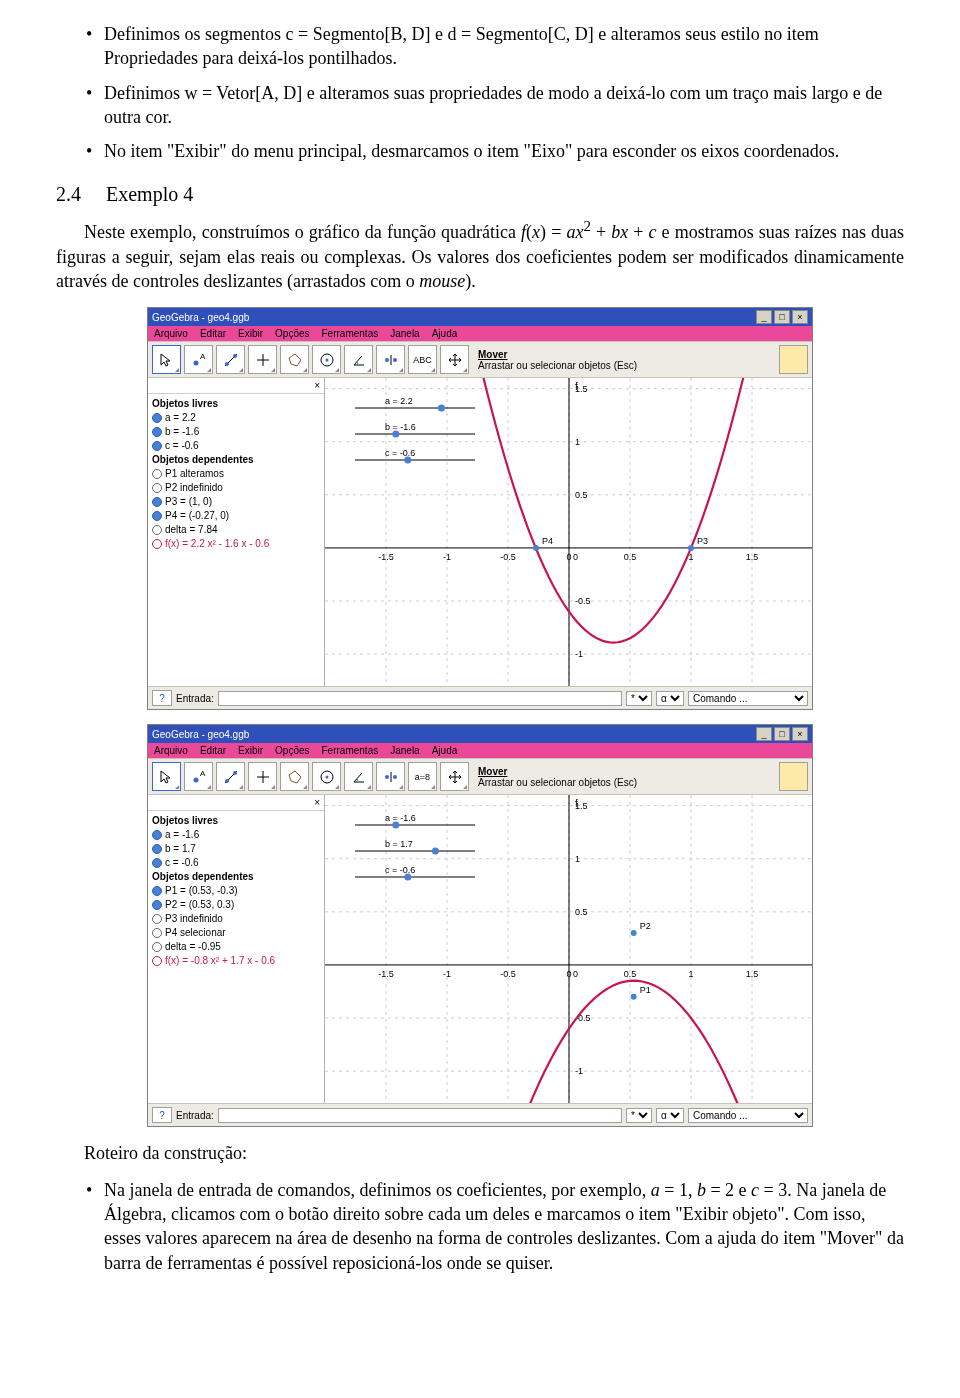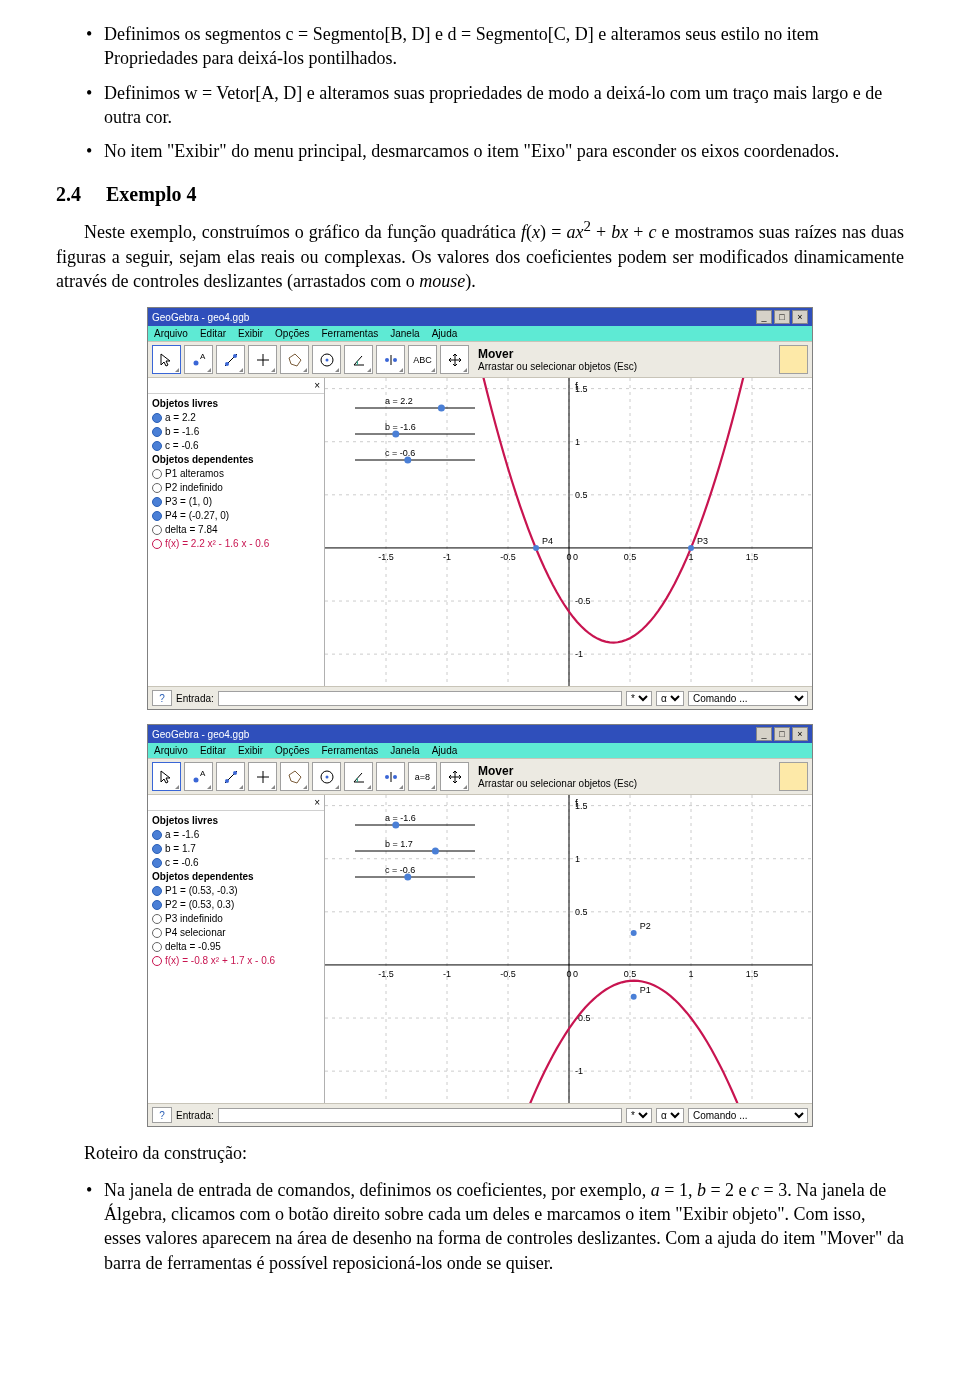--- a/index.html
+++ b/index.html
@@ -1,37 +1,37 @@
 <!DOCTYPE html>
 <html><head>
 <meta charset="utf-8">
 <style>
   body{margin:0;background:#fff;font-family:"Times New Roman",serif;color:#000;width:960px;}
   .page{padding:22px 56px 40px 56px;}
   ul.b{list-style:none;padding:0;margin:0 0 0 30px;}
   ul.b li{position:relative;padding-left:18px;margin:0 0 10px 0;font-size:18px;line-height:1.35;}
   ul.b li::before{content:"•";position:absolute;left:0;top:0;}
-  h3.sec{font-weight:bold;font-size:20px;margin:20px 0 10px 0;}
+  h3.sec{font-weight:normal;font-size:20px;margin:20px 0 10px 0;}
   h3.sec .num{margin-right:20px;}
   p.body{font-size:18px;line-height:1.35;margin:0 0 12px 0;text-align:justify;}
   p.body.indent{text-indent:28px;}
   .ital{font-style:italic;}
   .figwrap{margin:14px auto;width:666px;}
   
   .gg{border:1px solid #808080;background:#eceae2;font-family:Tahoma,Arial,sans-serif;font-size:10px;color:#000;}
   .tb{background:#2f4fbb;color:#fff;display:flex;align-items:center;height:18px;padding:0 4px;}
   .tb .t{flex:1;font-size:10px;}
   .tb .x{width:14px;height:12px;background:#d6d2c8;color:#000;display:flex;align-items:center;justify-content:center;margin-left:2px;font-size:9px;border:1px solid #888;}
-  .menu{display:flex;gap:12px;background:#5eead4;padding:2px 6px;font-size:10px;}
+  .menu{display:flex;gap:12px;background:#ec4899;padding:2px 6px;font-size:10px;}
   .toolbar{display:flex;align-items:center;background:#eceae2;border-top:1px solid #c8c4b8;border-bottom:1px solid #c8c4b8;padding:3px 4px;}
   .tool{width:27px;height:27px;border:1px solid #a0a0a0;background:#fff;margin-right:3px;display:flex;align-items:center;justify-content:center;font-size:9px;position:relative;}
   .tool::after{content:"";position:absolute;right:1px;bottom:1px;width:0;height:0;border-left:4px solid transparent;border-bottom:4px solid #888;}
   .tool.sel{border-color:#3a66d6;}
   .tdesc{margin-left:6px;font-size:10px;}
-  .tdesc b{font-size:12px;}
+  .tdesc b{font-size:10px;text-decoration:underline;}
   .tpush{margin-left:auto;width:27px;height:27px;border:1px solid #a0a0a0;background:#fde9a8;}
   .main{display:flex;height:308px;}
   .alg{width:176px;border-right:1px solid #b0b0b0;background:#fff;position:relative;}
   .alg .hdr{font-size:10px;padding:2px 4px;border-bottom:1px solid #d0d0d0;display:flex;}
   .alg .hdr span:first-child{flex:1;}
   .alg .tree{padding:3px 4px;font-size:10px;line-height:1.4;}
   .alg .grp{font-weight:bold;}
   .alg .row{display:flex;align-items:center;gap:3px;}
   .alg .dot{width:8px;height:8px;border-radius:50%;border:1px solid #666;flex-shrink:0;}
   .alg .dot.f{background:#4a7fd6;border-color:#2a5fb6;}

